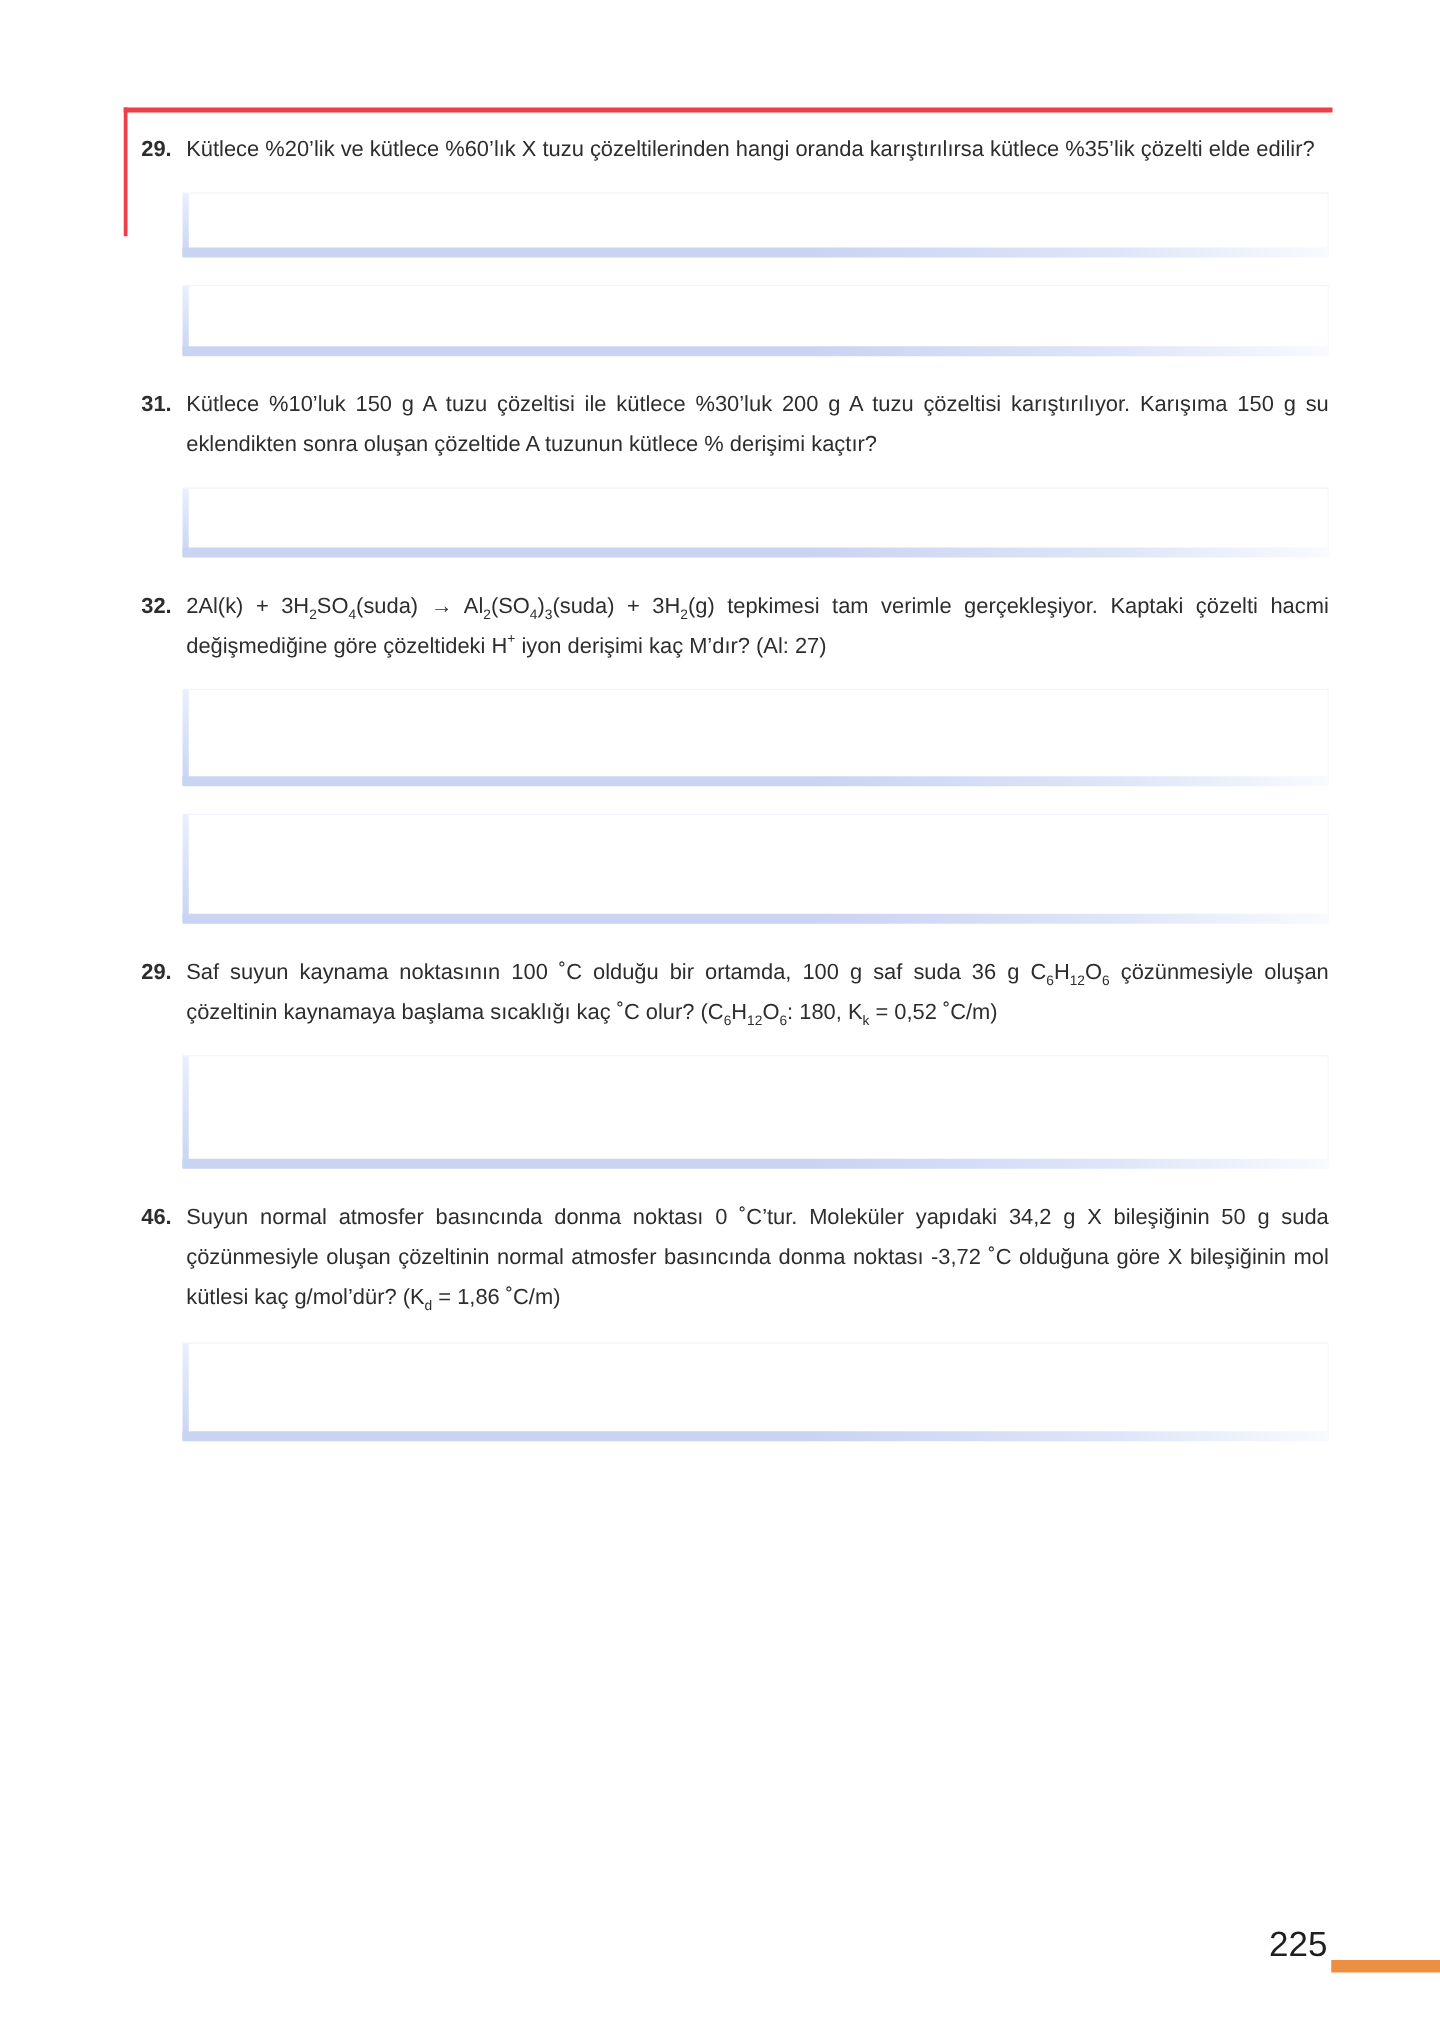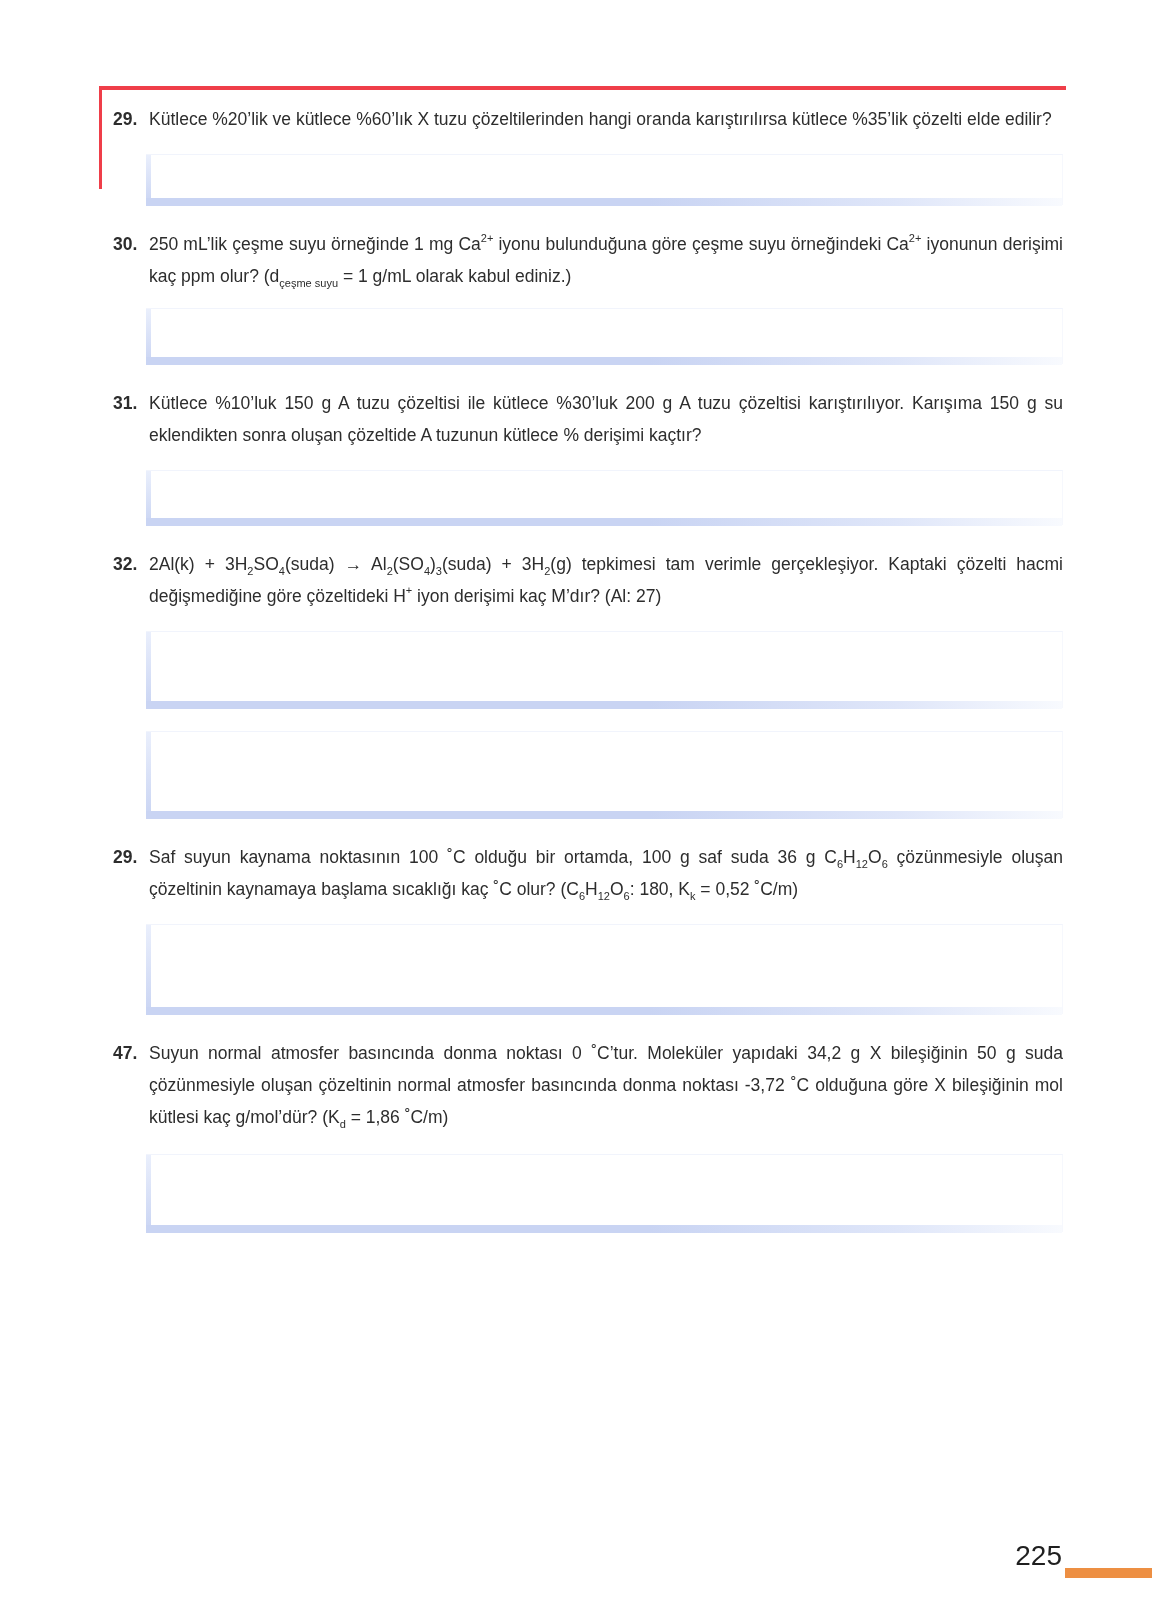--- a/index.html
+++ b/index.html
@@ -111,26 +111,20 @@
       <section class="question q29">
     <div class="qrow">
       <span class="qno">29.</span>
       <div class="qtext">
             <p>Kütlece %20’lik ve kütlece %60’lık X tuzu çözeltilerinden hangi oranda karıştırılırsa kütlece %35’lik çözelti elde edilir?</p>
           </div>
     </div>
     <div class="answer-box"></div>
   </section>
       <section class="question q30">
-    <div class="qrow">
-      <span class="qno">30.</span>
-      <div class="qtext">
-            <p>250 mL’lik çeşme suyu örneğinde 1 mg Ca<sup>2+</sup> iyonu bulunduğuna göre çeşme suyu örneğindeki Ca<sup>2+</sup> iyonunun derişimi kaç ppm olur? (d<sub>çeşme suyu</sub> = 1 g/mL olarak kabul ediniz.)</p>
-          </div>
-    </div>
     <div class="answer-box"></div>
   </section>
       <section class="question q31">
     <div class="qrow">
       <span class="qno">31.</span>
       <div class="qtext">
             <p>Kütlece %10’luk 150 g A tuzu çözeltisi ile kütlece %30’luk 200 g A tuzu çözeltisi karıştırılıyor. Karışıma 150 g su eklendikten sonra oluşan çözeltide A tuzunun kütlece % derişimi kaçtır?</p>
           </div>
     </div>
     <div class="answer-box"></div>
@@ -151,21 +145,21 @@
     <div class="qrow">
       <span class="qno">29.</span>
       <div class="qtext">
             <p>Saf suyun kaynama noktasının 100 ˚C olduğu bir ortamda, 100 g saf suda 36 g C<sub>6</sub>H<sub>12</sub>O<sub>6</sub> çözünmesiyle oluşan çözeltinin kaynamaya başlama sıcaklığı kaç ˚C olur? (C<sub>6</sub>H<sub>12</sub>O<sub>6</sub>: 180, K<sub>k</sub> = 0,52 ˚C/m)</p>
           </div>
     </div>
     <div class="answer-box"></div>
   </section>
       <section class="question q36">
     <div class="qrow">
-      <span class="qno">47.</span>
+      <span class="qno">46.</span>
       <div class="qtext">
             <p>Suyun normal atmosfer basıncında donma noktası 0 ˚C’tur. Moleküler yapıdaki 34,2 g X bileşiğinin 50 g suda çözünmesiyle oluşan çözeltinin normal atmosfer basıncında donma noktası -3,72 ˚C olduğuna göre X bileşiğinin mol kütlesi kaç g/mol’dür? (K<sub>d</sub> = 1,86 ˚C/m)</p>
           </div>
     </div>
     <div class="answer-box"></div>
   </section>
     </main>
 
   <div class="page-number">225</div>
   <div class="footer-bar"></div>

